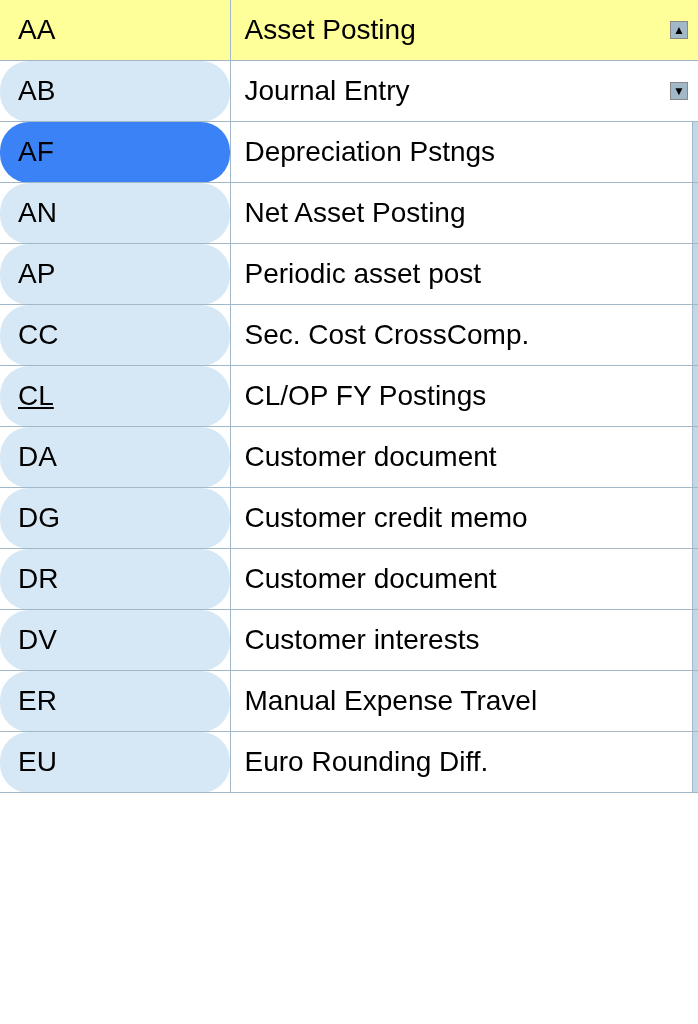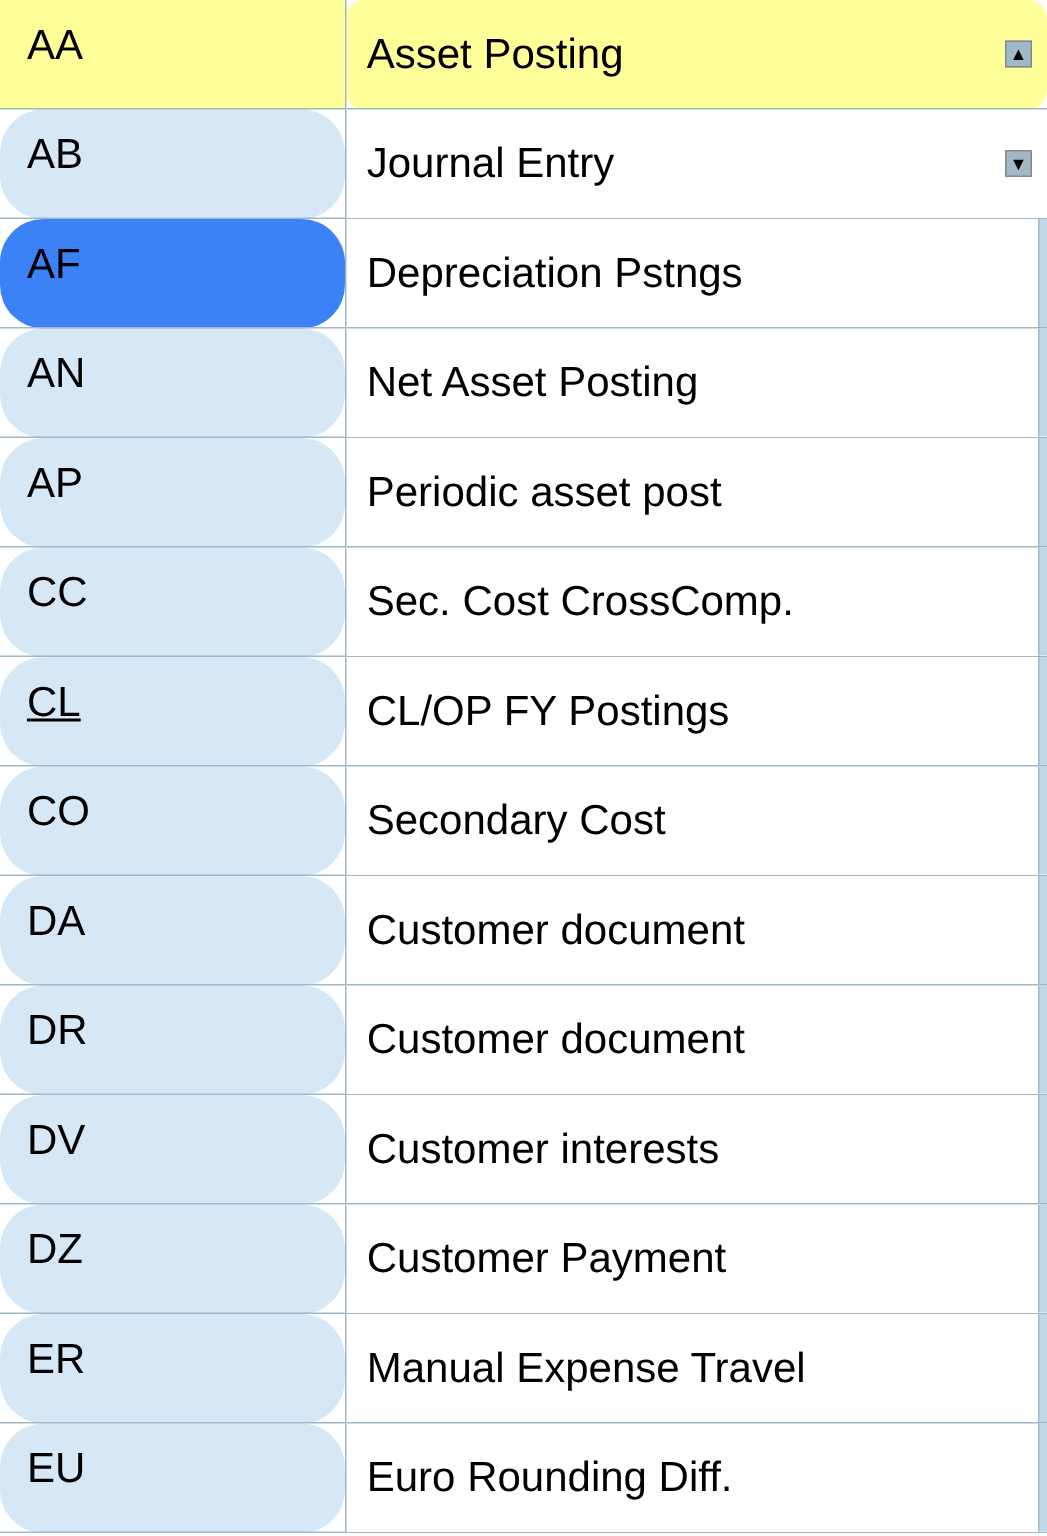--- a/index.html
+++ b/index.html
@@ -38,21 +38,21 @@
       background-color: #d6e8f5;
       border-radius: 29px;
     }
 
     .table-container tr:not(:first-child) td:last-child {
       background-color: #ffffff;
     }
 
     .col-code {
       width: 230px;
-      padding: 14px 10px 26px 18px;
+      padding: 14px 10px 14px 18px;
       font-weight: normal;
       color: #000;
       border-right: 1px solid #a0b8c8;
       vertical-align: middle;
     }
 
     .col-desc {
       padding: 14px 10px 14px 14px;
       font-weight: normal;
       color: #000;
@@ -90,21 +90,21 @@
     }
   </style>
 </head>
 <body>
 
 <div class="table-container">
   <table>
     <tbody id="table-body">
     <tr>
           <td class="col-code" style="background-color: rgb(255, 255, 153);">AA</td>
-          <td class="col-desc" style="background-color: rgb(255, 255, 153); border-radius: 13px;">
+          <td class="col-desc" style="background-color: rgb(255, 255, 153);">
             <div class="col-desc-inner">
               <span>Asset Posting</span>
               <div class="scroll-indicator">▲</div>
             </div>
           </td>
         </tr>
         <tr>
           <td class="col-code" style="background-color: rgb(214, 232, 245);">AB</td>
           <td class="col-desc">
             <div class="col-desc-inner">
@@ -152,60 +152,51 @@
         <tr>
           <td class="col-code" style="background-color: rgb(214, 232, 245); text-decoration: underline;">CL</td>
           <td class="col-desc">
             <div class="col-desc-inner">
               <span>CL/OP FY Postings</span>
             </div>
             <div class="right-border-indicator"></div>
           </td>
         </tr>
         <tr>
-          <td class="col-code" style="background-color: rgb(214, 232, 245);">CO</td>
-          <td class="col-desc">
-            <div class="col-desc-inner">
-              <span>Secondary Cost</span>
-            </div>
-            <div class="right-border-indicator"></div>
-          </td>
-        </tr>
-        <tr>
           <td class="col-code" style="background-color: rgb(214, 232, 245);">DA</td>
           <td class="col-desc">
             <div class="col-desc-inner">
               <span>Customer document</span>
             </div>
             <div class="right-border-indicator"></div>
           </td>
         </tr>
         <tr>
+          <td class="col-code" style="background-color: rgb(214, 232, 245);">DG</td>
+          <td class="col-desc">
+            <div class="col-desc-inner">
+              <span>Customer credit memo</span>
+            </div>
+            <div class="right-border-indicator"></div>
+          </td>
+        </tr>
+        <tr>
           <td class="col-code" style="background-color: rgb(214, 232, 245); margin-top: 47px;">DR</td>
           <td class="col-desc">
             <div class="col-desc-inner">
               <span>Customer document</span>
             </div>
             <div class="right-border-indicator"></div>
           </td>
         </tr>
         <tr>
           <td class="col-code" style="background-color: rgb(214, 232, 245);">DV</td>
           <td class="col-desc">
             <div class="col-desc-inner">
               <span>Customer interests</span>
-            </div>
-            <div class="right-border-indicator"></div>
-          </td>
-        </tr>
-        <tr>
-          <td class="col-code" style="background-color: rgb(214, 232, 245);">DZ</td>
-          <td class="col-desc">
-            <div class="col-desc-inner">
-              <span>Customer Payment</span>
             </div>
             <div class="right-border-indicator"></div>
           </td>
         </tr>
         <tr>
           <td class="col-code" style="background-color: rgb(214, 232, 245);">ER</td>
           <td class="col-desc">
             <div class="col-desc-inner">
               <span>Manual Expense Travel</span>
             </div>

